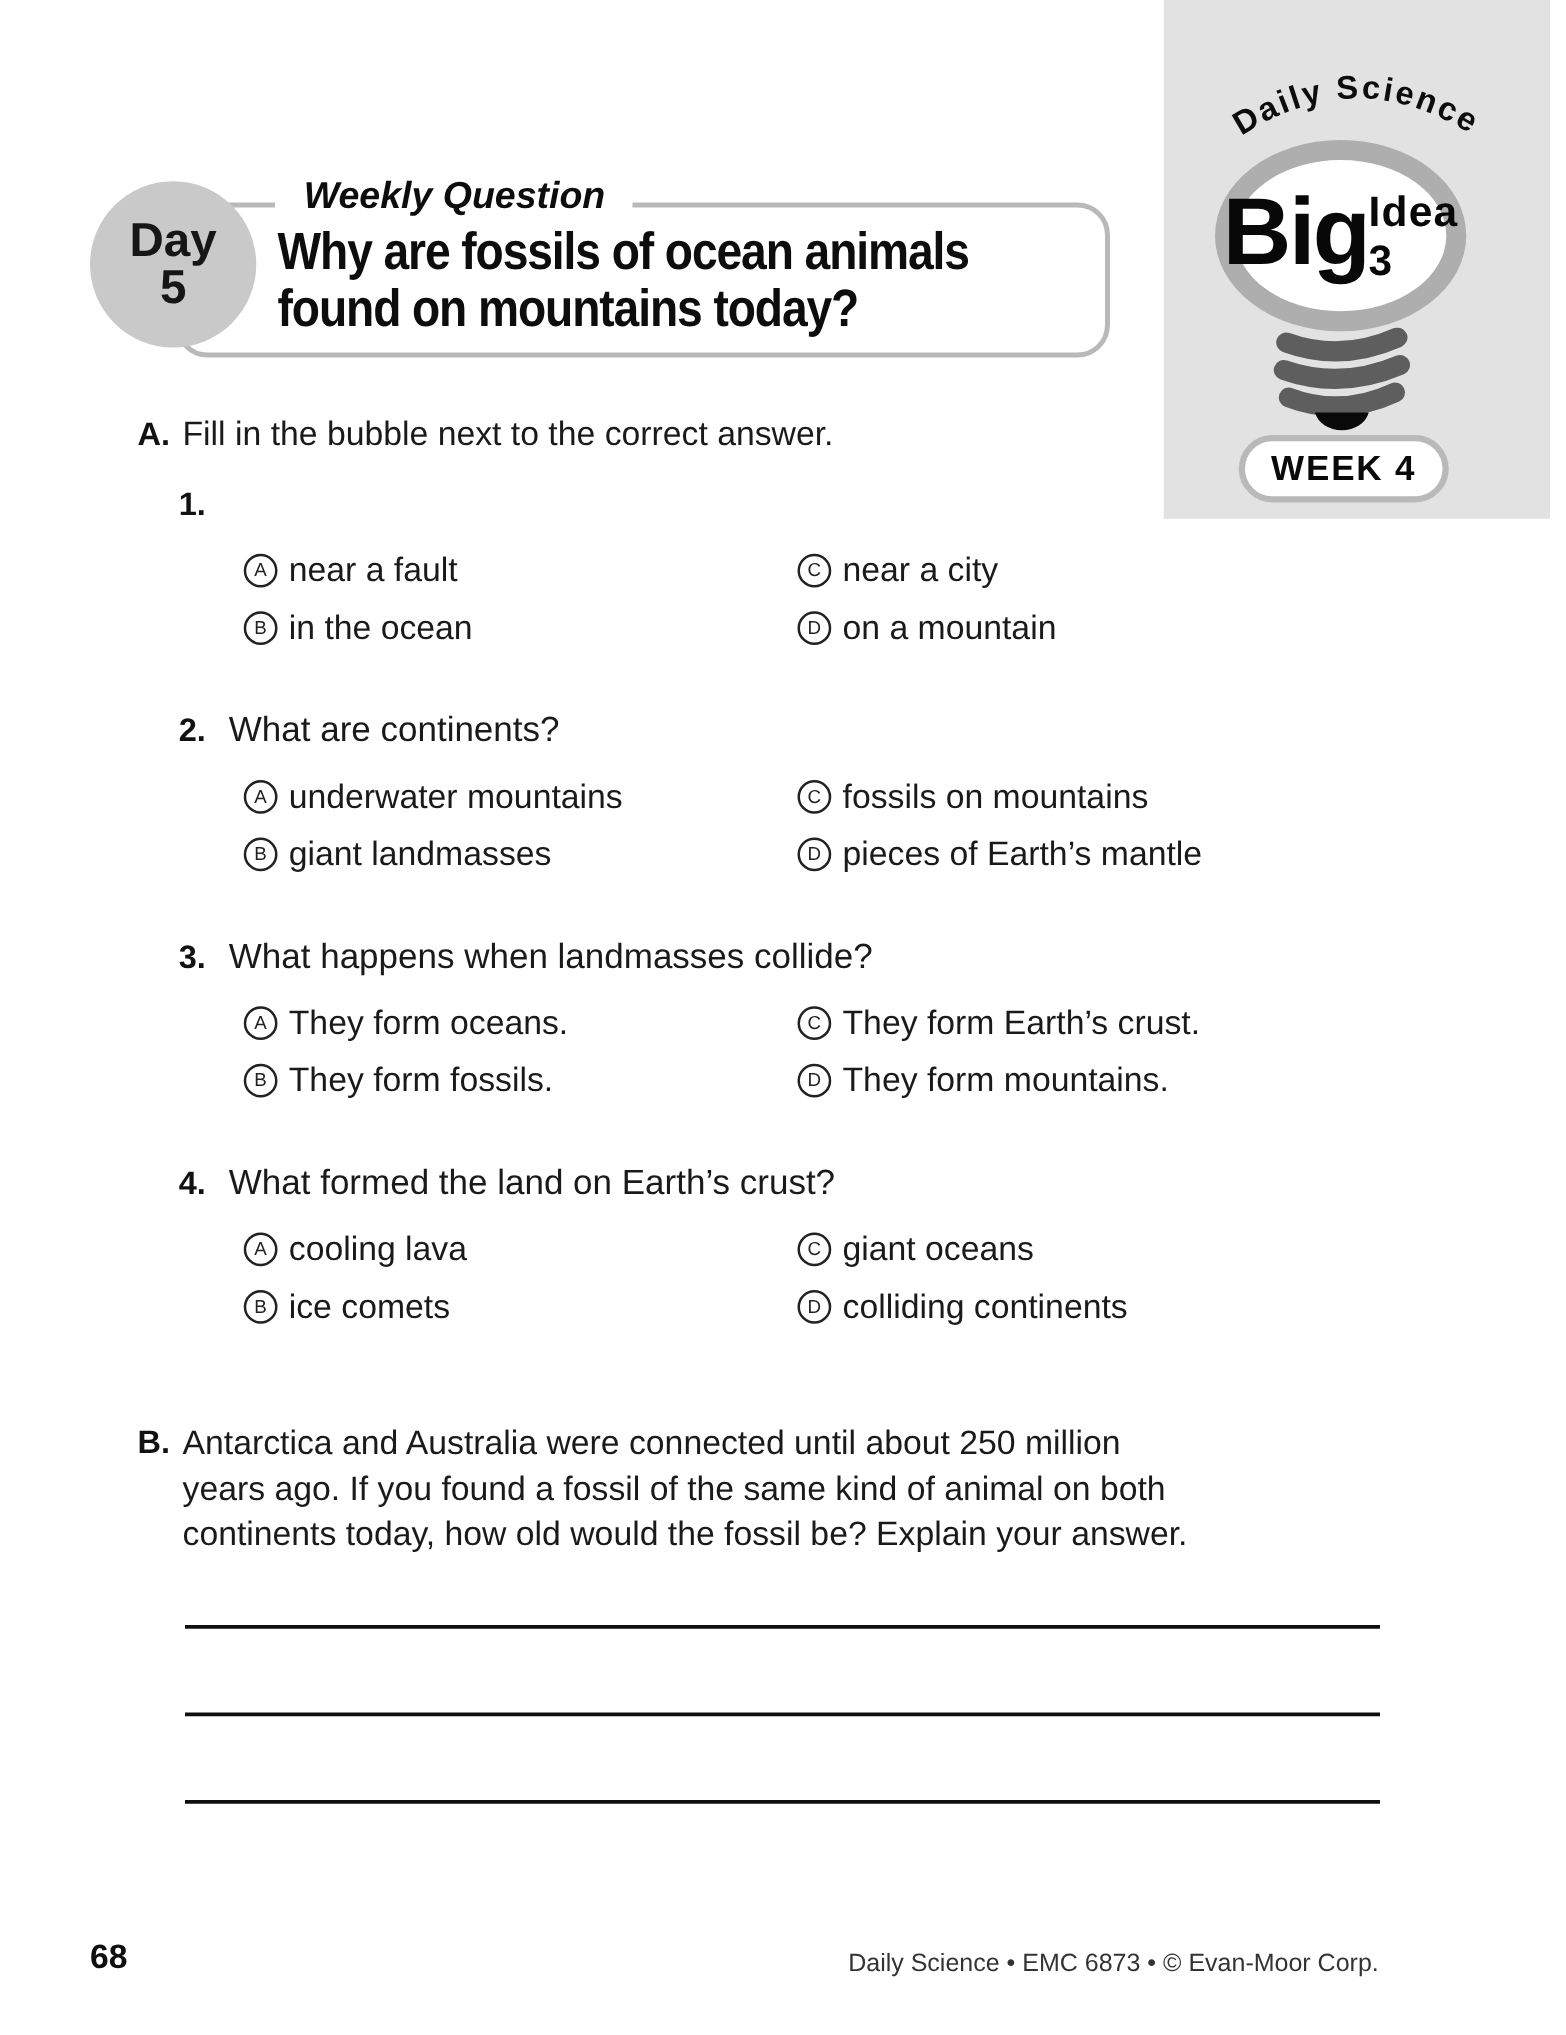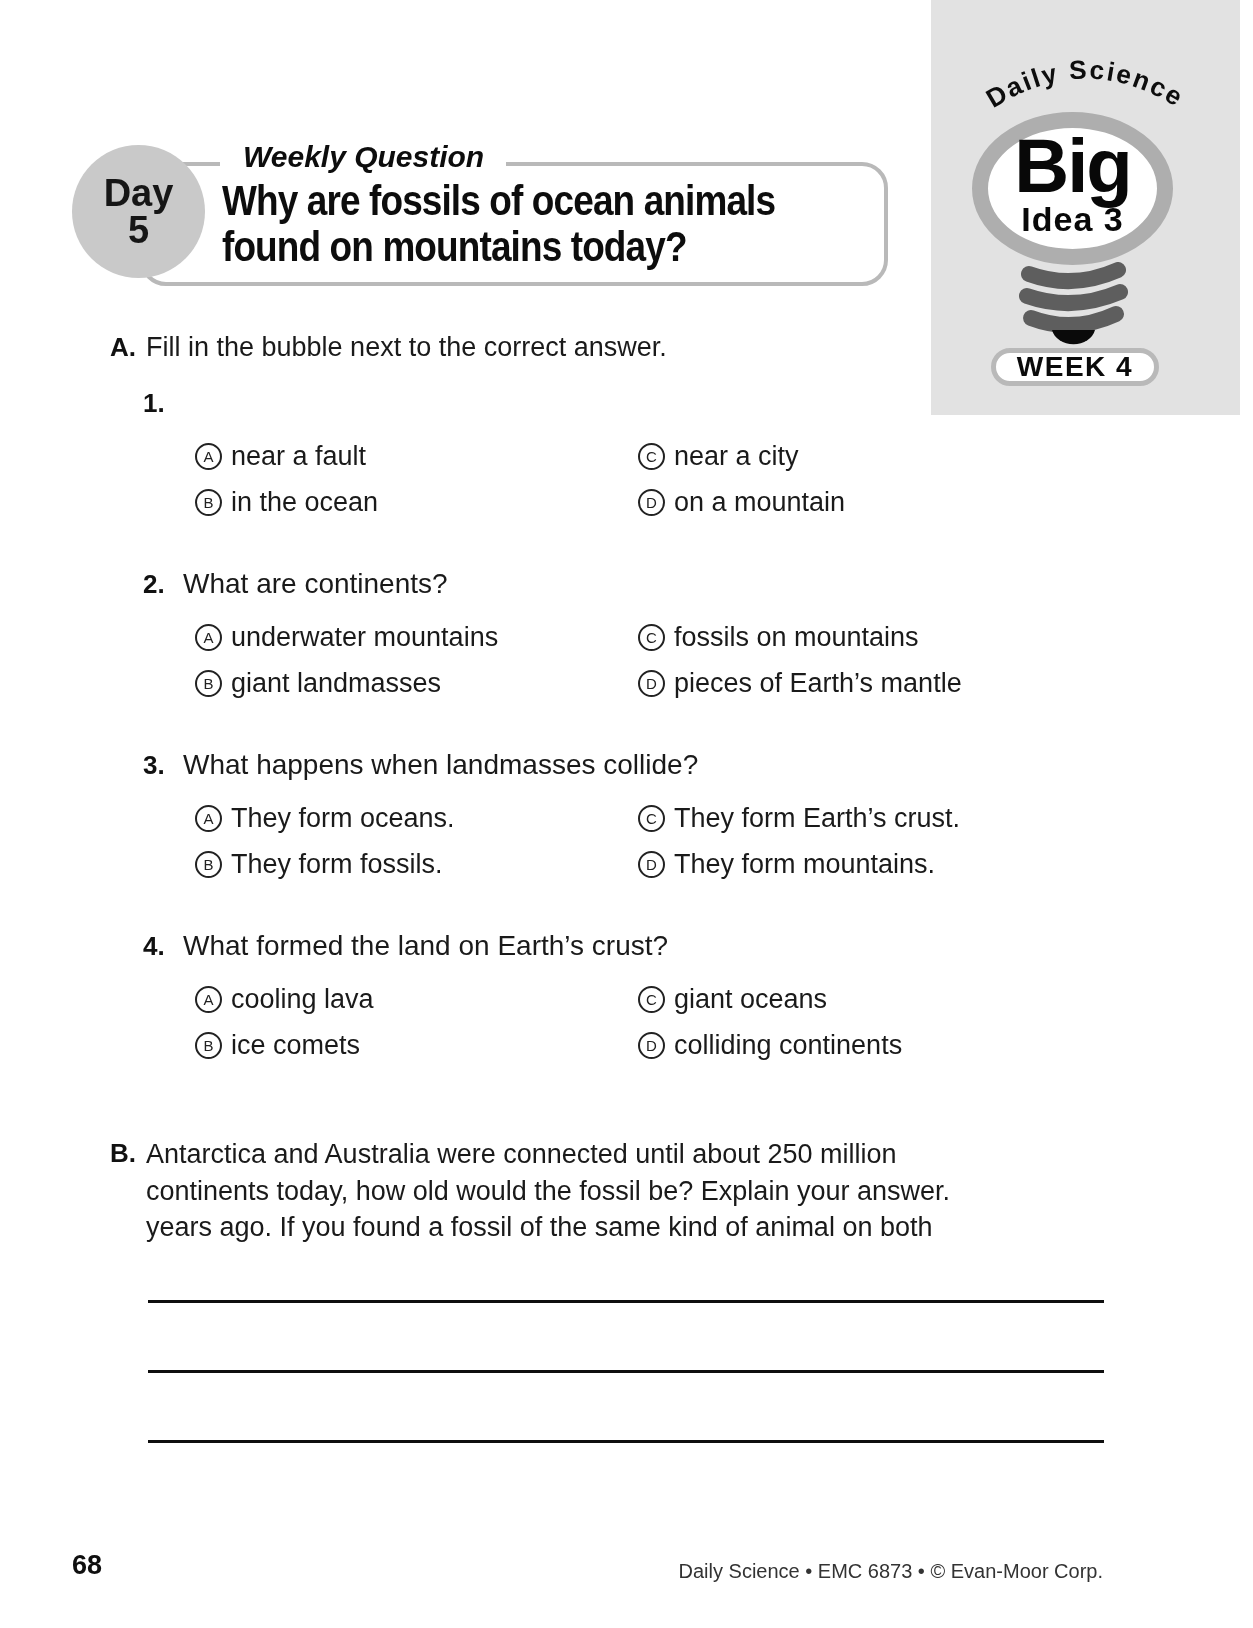--- a/index.html
+++ b/index.html
@@ -12,27 +12,27 @@
     position:relative; width:1253px; height:1628px; background:#ffffff;
     font-family:"Liberation Sans", sans-serif; color:var(--ink); overflow:hidden;
   }
   
   .badge-panel{position:absolute; left:931px; top:0; width:309px; height:415px; background:var(--panel-gray);}
   .badge-arch{position:absolute; left:50px; top:46px; width:210px; height:78px;}
   .badge-arch text{font-family:"Liberation Sans",sans-serif; font-weight:bold; font-size:25px; letter-spacing:2px; fill:#0d0d0d;}
   .bulb{
     position:absolute; left:41px; top:112px; width:201px; height:153px;
     background:#ffffff; border:16px solid var(--ring-gray); border-radius:50%;
-    box-sizing:border-box; display:flex; flex-direction:column; align-items:center; justify-content:center;
+    box-sizing:border-box; display:flex; flex-direction:row; align-items:center; justify-content:center;
   }
   .bulb-big{font-size:76px; font-weight:bold; letter-spacing:-2px; line-height:0.85; color:#080808; margin-top:-4px;}
   .bulb-idea{font-size:34px; font-weight:bold; letter-spacing:1px; color:#080808; margin-top:2px;}
   .bulb-threads{position:absolute; left:86px; top:262px; width:112px; height:86px;}
   .week-box{
-    position:absolute; left:60px; top:348px; width:168px; height:38px;
+    position:absolute; left:60px; top:348px; width:168px; height:54px;
     background:#ffffff; border:5px solid var(--border-gray); border-radius:27px;
     box-sizing:border-box; display:flex; align-items:center; justify-content:center;
   }
   .week-box span{font-size:28px; font-weight:bold; letter-spacing:1.5px; color:#0a0a0a;}
   
   .question-box{
     position:absolute; left:140px; top:162px; width:748px; height:124px;
     border:4px solid var(--border-gray); border-radius:26px; background:#ffffff; box-sizing:border-box;
   }
   .day-circle{
@@ -207,22 +207,22 @@
       <div class="opt">
         <span class="bubble">D</span>
         <span class="opt-text">colliding continents</span>
       </div>
     </div>
   </div>
 
   <div class="section-label" style="top:1138px">B.</div>
   <div class="section-b-text">
     <div>Antarctica and Australia were connected until about 250 million</div>
+    <div>years ago. If you found a fossil of the same kind of animal on both</div>
     <div>continents today, how old would the fossil be? Explain your answer.</div>
-    <div>years ago. If you found a fossil of the same kind of animal on both</div>
   </div>
   <div class="answer-line" style="top:1300px"></div>
   <div class="answer-line" style="top:1370px"></div>
   <div class="answer-line" style="top:1440px"></div>
 
   <div class="page-number">68</div>
   <div class="credit">Daily Science • EMC 6873 • © Evan-Moor Corp.</div>
 
 </div>
 

